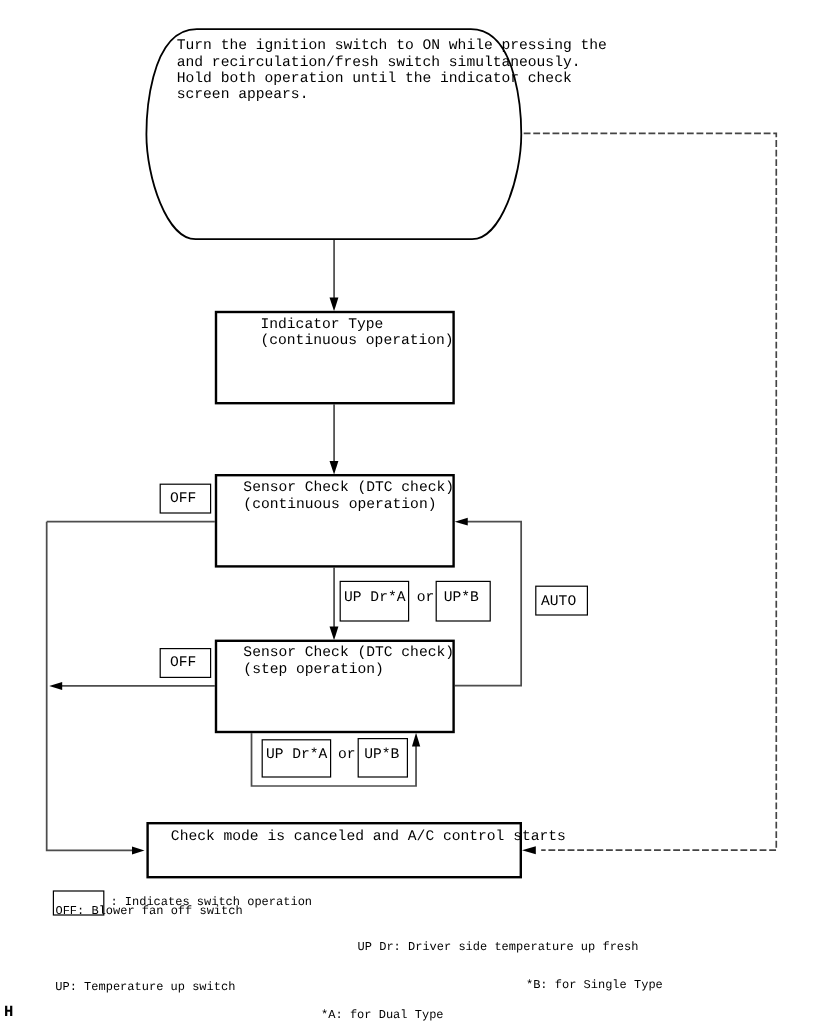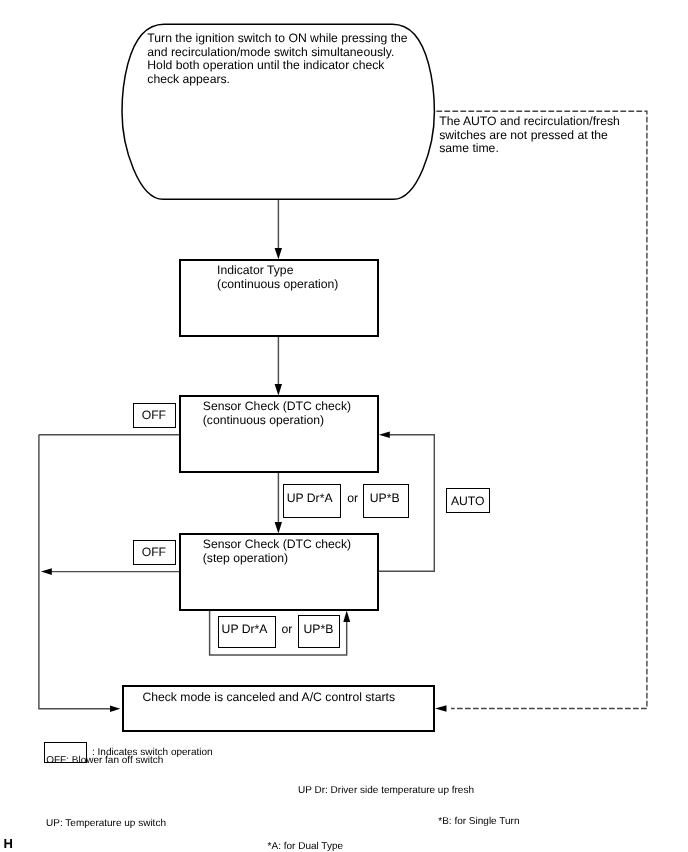--- a/index.html
+++ b/index.html
@@ -1,21 +1,21 @@
 <!DOCTYPE html>
 <html><head>
 <meta charset="utf-8">
 <style>
   html,body{margin:0;padding:0;background:#fff;}
   body{width:688px;height:852px;
        font-family:"Liberation Sans",sans-serif;color:#000;
        -webkit-font-smoothing:antialiased;text-rendering:geometricPrecision;}
   #root{position:relative;width:688px;height:852px;overflow:hidden;background:#fff;}
   #wires{position:absolute;left:0;top:0;width:688px;height:852px;}
-  .txt{position:absolute;white-space:pre;line-height:13.55px;}
+  .txt{position:absolute;white-space:pre;line-height:13.55px;font-family:Liberation Mono, monospace;}
   .ln{display:block;}
   .f12{font-size:12.2px;}
   .f105{font-size:10px;}
 
   .node{position:absolute;box-sizing:border-box;border:2px solid #000;background:#fff;}
   .shape{position:absolute;left:0;top:0;}
   .sbox{position:absolute;box-sizing:border-box;border:1.5px solid #000;background:#fff;}
 </style>
 </head>
 <body>
@@ -45,23 +45,22 @@
       <path d="M41.0 571.6 L51.8 568.3 L51.8 574.9 Z"></path>
       <path d="M378.9 434.7 L389.8 431.4 L389.8 438.0 Z"></path>
       <path d="M346.7 610.6 L343.3 622.1 L350.2 622.1 Z"></path>
       <path d="M120.4 708.7 L110.0 705.4 L110.0 712.0 Z"></path>
     </g>
   </svg>
 
   <svg class="shape" viewBox="0 0 688 852" width="688" height="852">
     <path d="M164.0 24.2 H392.4 C433.03 24.2 434.4 101.42 434.4 111.8 C434.4 147.64 417.5 199.3 393.4 199.3 H163.0 C138.9 199.3 122.0 147.64 122.0 111.8 C122.0 101.42 123.37 24.2 164.0 24.2 Z" fill="#fff" stroke="#000" stroke-width="1.5"></path>
   </svg>
-  <div class="txt f12" style="left:147.3px;top:32.4px;"><span class="ln">Turn the ignition switch to ON while pressing the</span><span class="ln">and recirculation/mode switch simultaneously.</span><span class="ln">Hold both operation until the indicator check</span><span class="ln">check appears.</span></div>
+  <div class="txt f12" style="left:147.3px;top:32.4px;"><span class="ln">Turn the ignition switch to ON while pressing the</span><span class="ln">and recirculation/fresh switch simultaneously.</span><span class="ln">Hold both operation until the indicator check</span><span class="ln">screen appears.</span></div>
 
-  <div class="txt f12" style="left:439.2px;top:115.2px;"><span class="ln">The AUTO and recirculation/fresh</span><span class="ln">switches are not pressed at the</span><span class="ln">same time.</span></div>
 
   <div class="node" style="left:179px;top:259.2px;width:199.6px;height:77.6px;"></div>
   <div class="txt f12" style="left:217.1px;top:264.2px;"><span class="ln">Indicator Type</span><span class="ln">(continuous operation)</span></div>
 
   <div class="node" style="left:179px;top:395px;width:199.6px;height:77.6px;"></div>
   <div class="txt f12" style="left:202.8px;top:400.2px;"><span class="ln">Sensor Check (DTC check)</span><span class="ln">(continuous operation)</span></div>
 
   <div class="node" style="left:179px;top:533px;width:199.6px;height:77.6px;"></div>
   <div class="txt f12" style="left:202.8px;top:538.2px;"><span class="ln">Sensor Check (DTC check)</span><span class="ln">(step operation)</span></div>
 
@@ -88,17 +87,17 @@
   <div class="txt f12" style="left:281.6px;top:623.0px;"><span class="ln">or</span></div>
   <div class="sbox" style="left:298.4px;top:615.3px;width:41.5px;height:32.9px;"></div>
   <div class="txt f12" style="left:303.5px;top:623.0px;"><span class="ln">UP*B</span></div>
 
   <div class="sbox" style="left:44.1px;top:742.4px;width:42.5px;height:20.3px;"></div>
   <div class="txt f105" style="left:92px;top:746.4px;"><span class="ln">: Indicates switch operation</span></div>
   <div class="txt f105" style="left:46.2px;top:754px;"><span class="ln">OFF: Blower fan off switch</span></div>
   <div class="txt f105" style="left:46.1px;top:816.9px;"><span class="ln">UP: Temperature up switch</span></div>
   <div class="txt f105" style="left:298px;top:784.2px;"><span class="ln">UP Dr: Driver side temperature up fresh</span></div>
   <div class="txt f105" style="left:267.6px;top:840px;"><span class="ln">*A: for Dual Type</span></div>
-  <div class="txt f105" style="left:438.3px;top:814.5px;"><span class="ln">*B: for Single Turn</span></div>
+  <div class="txt f105" style="left:438.3px;top:814.5px;"><span class="ln">*B: for Single Type</span></div>
 
   <div class="txt" style="left:3.4px;top:836.9px;font-size:13px;font-weight:bold;"><span class="ln">H</span></div>
 
 </div>
 
 </body></html>

